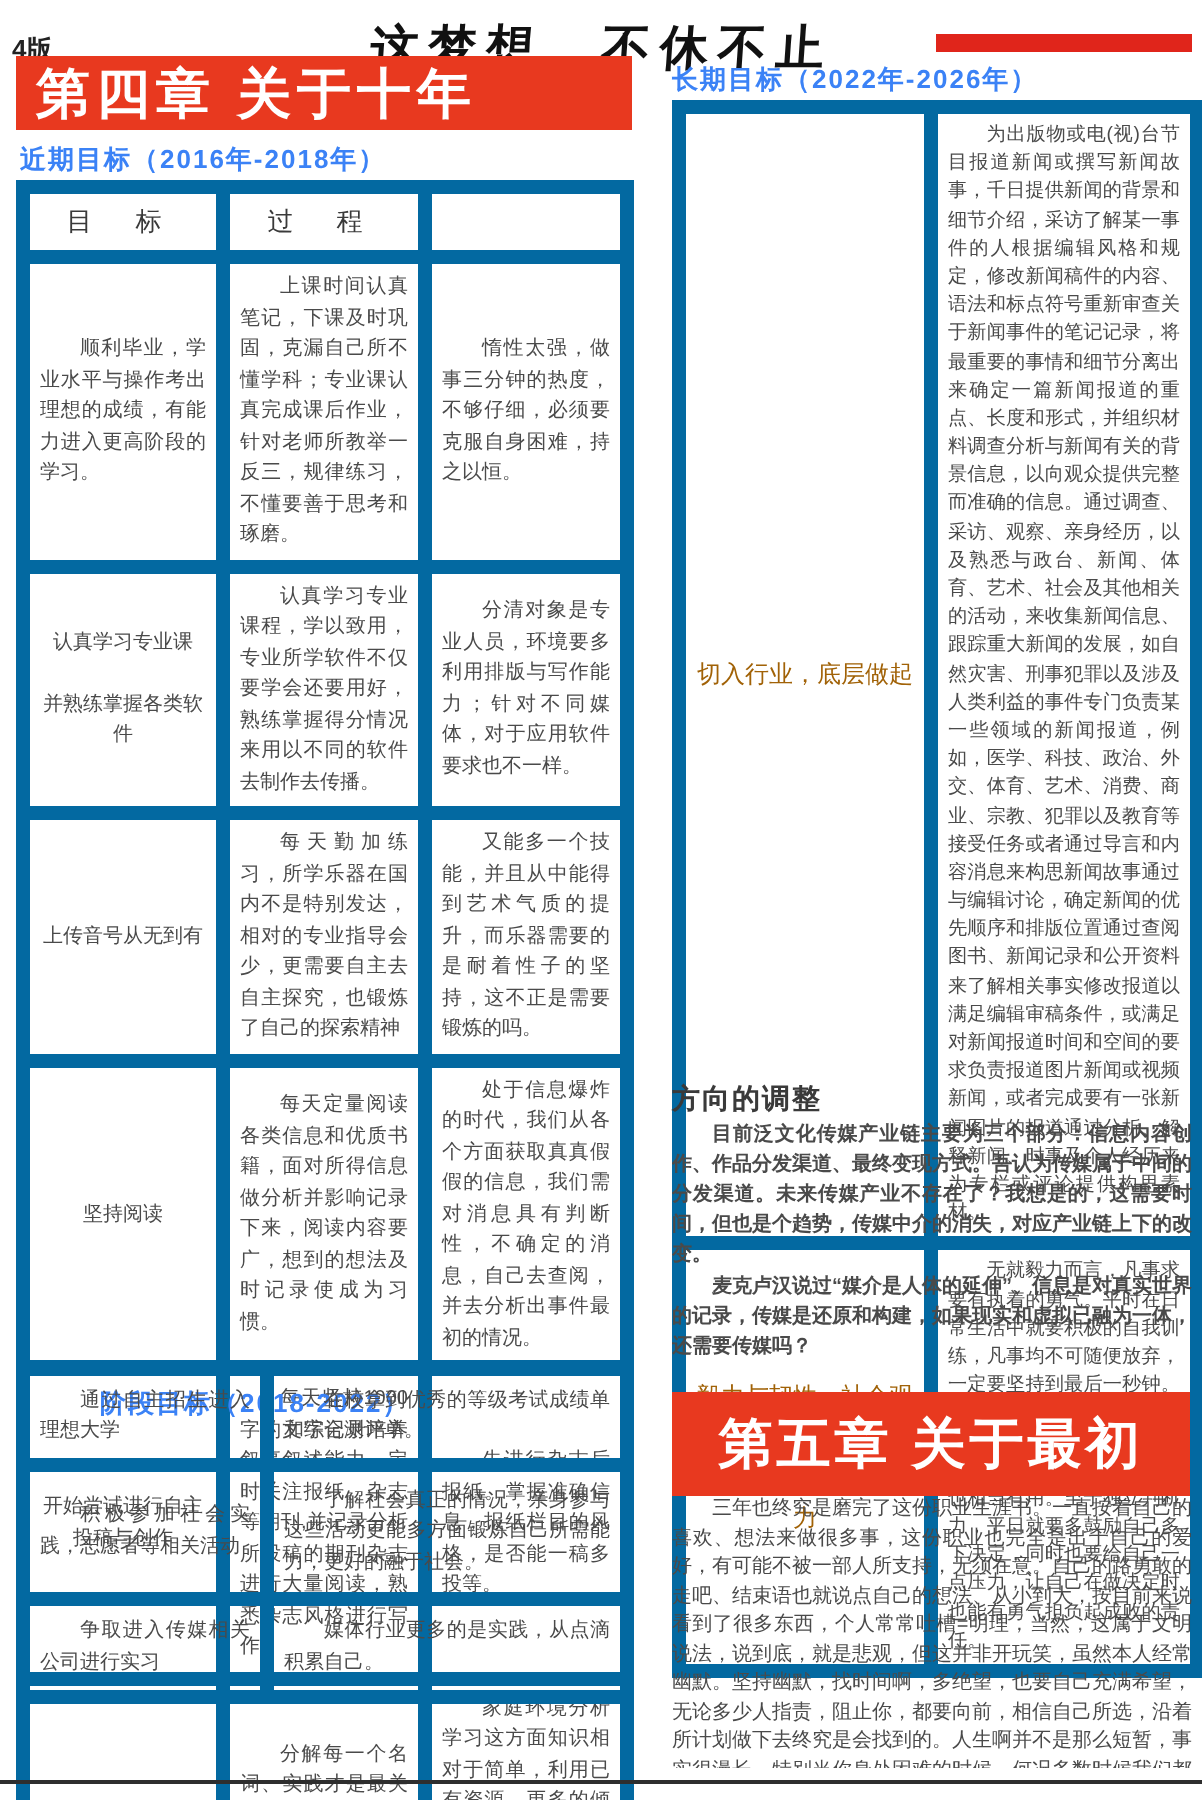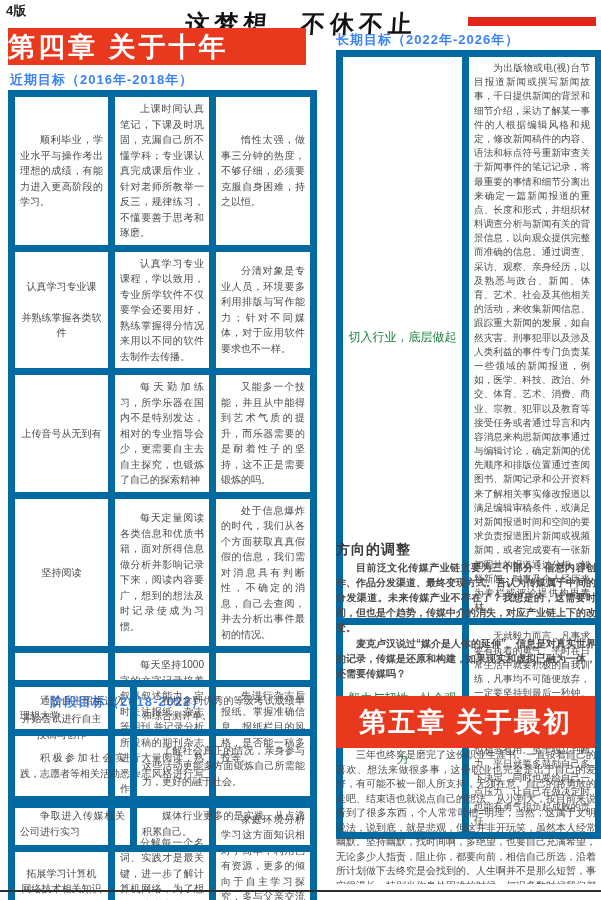--- a/index.html
+++ b/index.html
@@ -1,37 +1,37 @@
 <!DOCTYPE html>
 <html><head>
 <meta charset="utf-8">
 <style>
   html,body{margin:0;padding:0;}
   body{
     position:relative;width:601px;height:900px;background:#ffffff;overflow:hidden;
     font-family:"Liberation Sans","DejaVu Sans",sans-serif;color:#3d3d3d;
   }
   .abs{position:absolute;}
-  .page-label{left:6px;top:2px;font-size:13px;font-weight:bold;color:#222;text-align:right;}
+  .page-label{left:6px;top:16px;font-size:13px;font-weight:bold;color:#222;text-align:right;}
   .motto{left:185px;top:8px;width:290px;font-size:24px;font-weight:bold;color:#111;
     letter-spacing:5px;font-family:"DejaVu Serif","Liberation Serif",serif;transform:skewX(-4deg);}
   .motto-underline{left:468px;top:17px;width:128px;height:9px;background:#e0251b;}
   .banner{background:#e8391f;color:#ffffff;font-weight:bold;display:flex;align-items:center;}
-  .ch4-banner{left:8px;top:28px;width:298px;height:37px;font-size:27px;letter-spacing:3px;padding-left:0;}
+  .ch4-banner{left:8px;top:28px;width:298px;height:37px;font-size:27px;letter-spacing:3px;padding-left:10px;}
   .ch5-banner{left:336px;top:696px;width:259px;height:52px;font-size:27px;letter-spacing:2px;justify-content:center;}
   .sec-title{font-size:13px;font-weight:bold;color:#3b82f6;letter-spacing:1px;}
   table{border-collapse:collapse;table-layout:fixed;}
   td,th{border:7px solid #0369a1;padding:4px 5px;vertical-align:middle;
     font-size:10px;line-height:1.55;font-weight:normal;color:#4a4a4a;word-break:break-all;}
   th{font-size:13px;letter-spacing:9px;text-align:center;color:#3a3a3a;}
   .goal-cell{text-align:center;white-space:pre-line;}
   .goal-cell.long{text-align:left;}
   .goal-cell.long .ind,.body-cell .ind{display:block;text-indent:2em;text-align:justify;}
   .body-cell{text-align:left;}
-  .label-cell{text-align:center;font-size:12px;line-height:1.7;color:#15803d;}
+  .label-cell{text-align:center;font-size:12px;line-height:1.7;color:#a16207;}
   .para{margin:0;text-indent:2em;text-align:justify;font-size:10px;line-height:1.5;color:#4a4a4a;word-break:break-all;}
   .dir-block p{margin:0 0 1px 0;font-weight:bold;}
   .final-block{overflow:hidden;}
   .bottom-rule{left:0;top:890px;width:601px;border-top:2px solid #2e2e2e;height:0;}
 </style>
 </head>
 <body>
 
 <div class="abs page-label">4版</div>
 <div class="abs motto">这梦想，不休不止</div>
@@ -41,20 +41,25 @@
 
 <div class="abs sec-title" style="left:10px;top:71px;">近期目标（2016年-2018年）</div>
 
 <table class="abs" style="left:8px;top:90px;width:302px;height:592px;">
   <colgroup>
       <col style="width:100px">
       <col style="width:101px">
       <col style="width:101px">
     </colgroup>
   <tbody>
+      <tr>
+    <th>目 标</th>
+    <th>过 程</th>
+    <th></th>
+  </tr>
   <tr>
     <td class="goal-cell long"><span class="ind">顺利毕业，学业水平与操作考出理想的成绩，有能力进入更高阶段的学习。</span></td>
     <td class="body-cell">
           <span class="ind">上课时间认真笔记，下课及时巩固，克漏自己所不懂学科；专业课认真完成课后作业，针对老师所教举一反三，规律练习，不懂要善于思考和琢磨。</span>
         </td>
     <td class="body-cell">
           <span class="ind">惰性太强，做事三分钟的热度，不够仔细，必须要克服自身困难，持之以恒。</span>
         </td>
   </tr>
   <tr>

